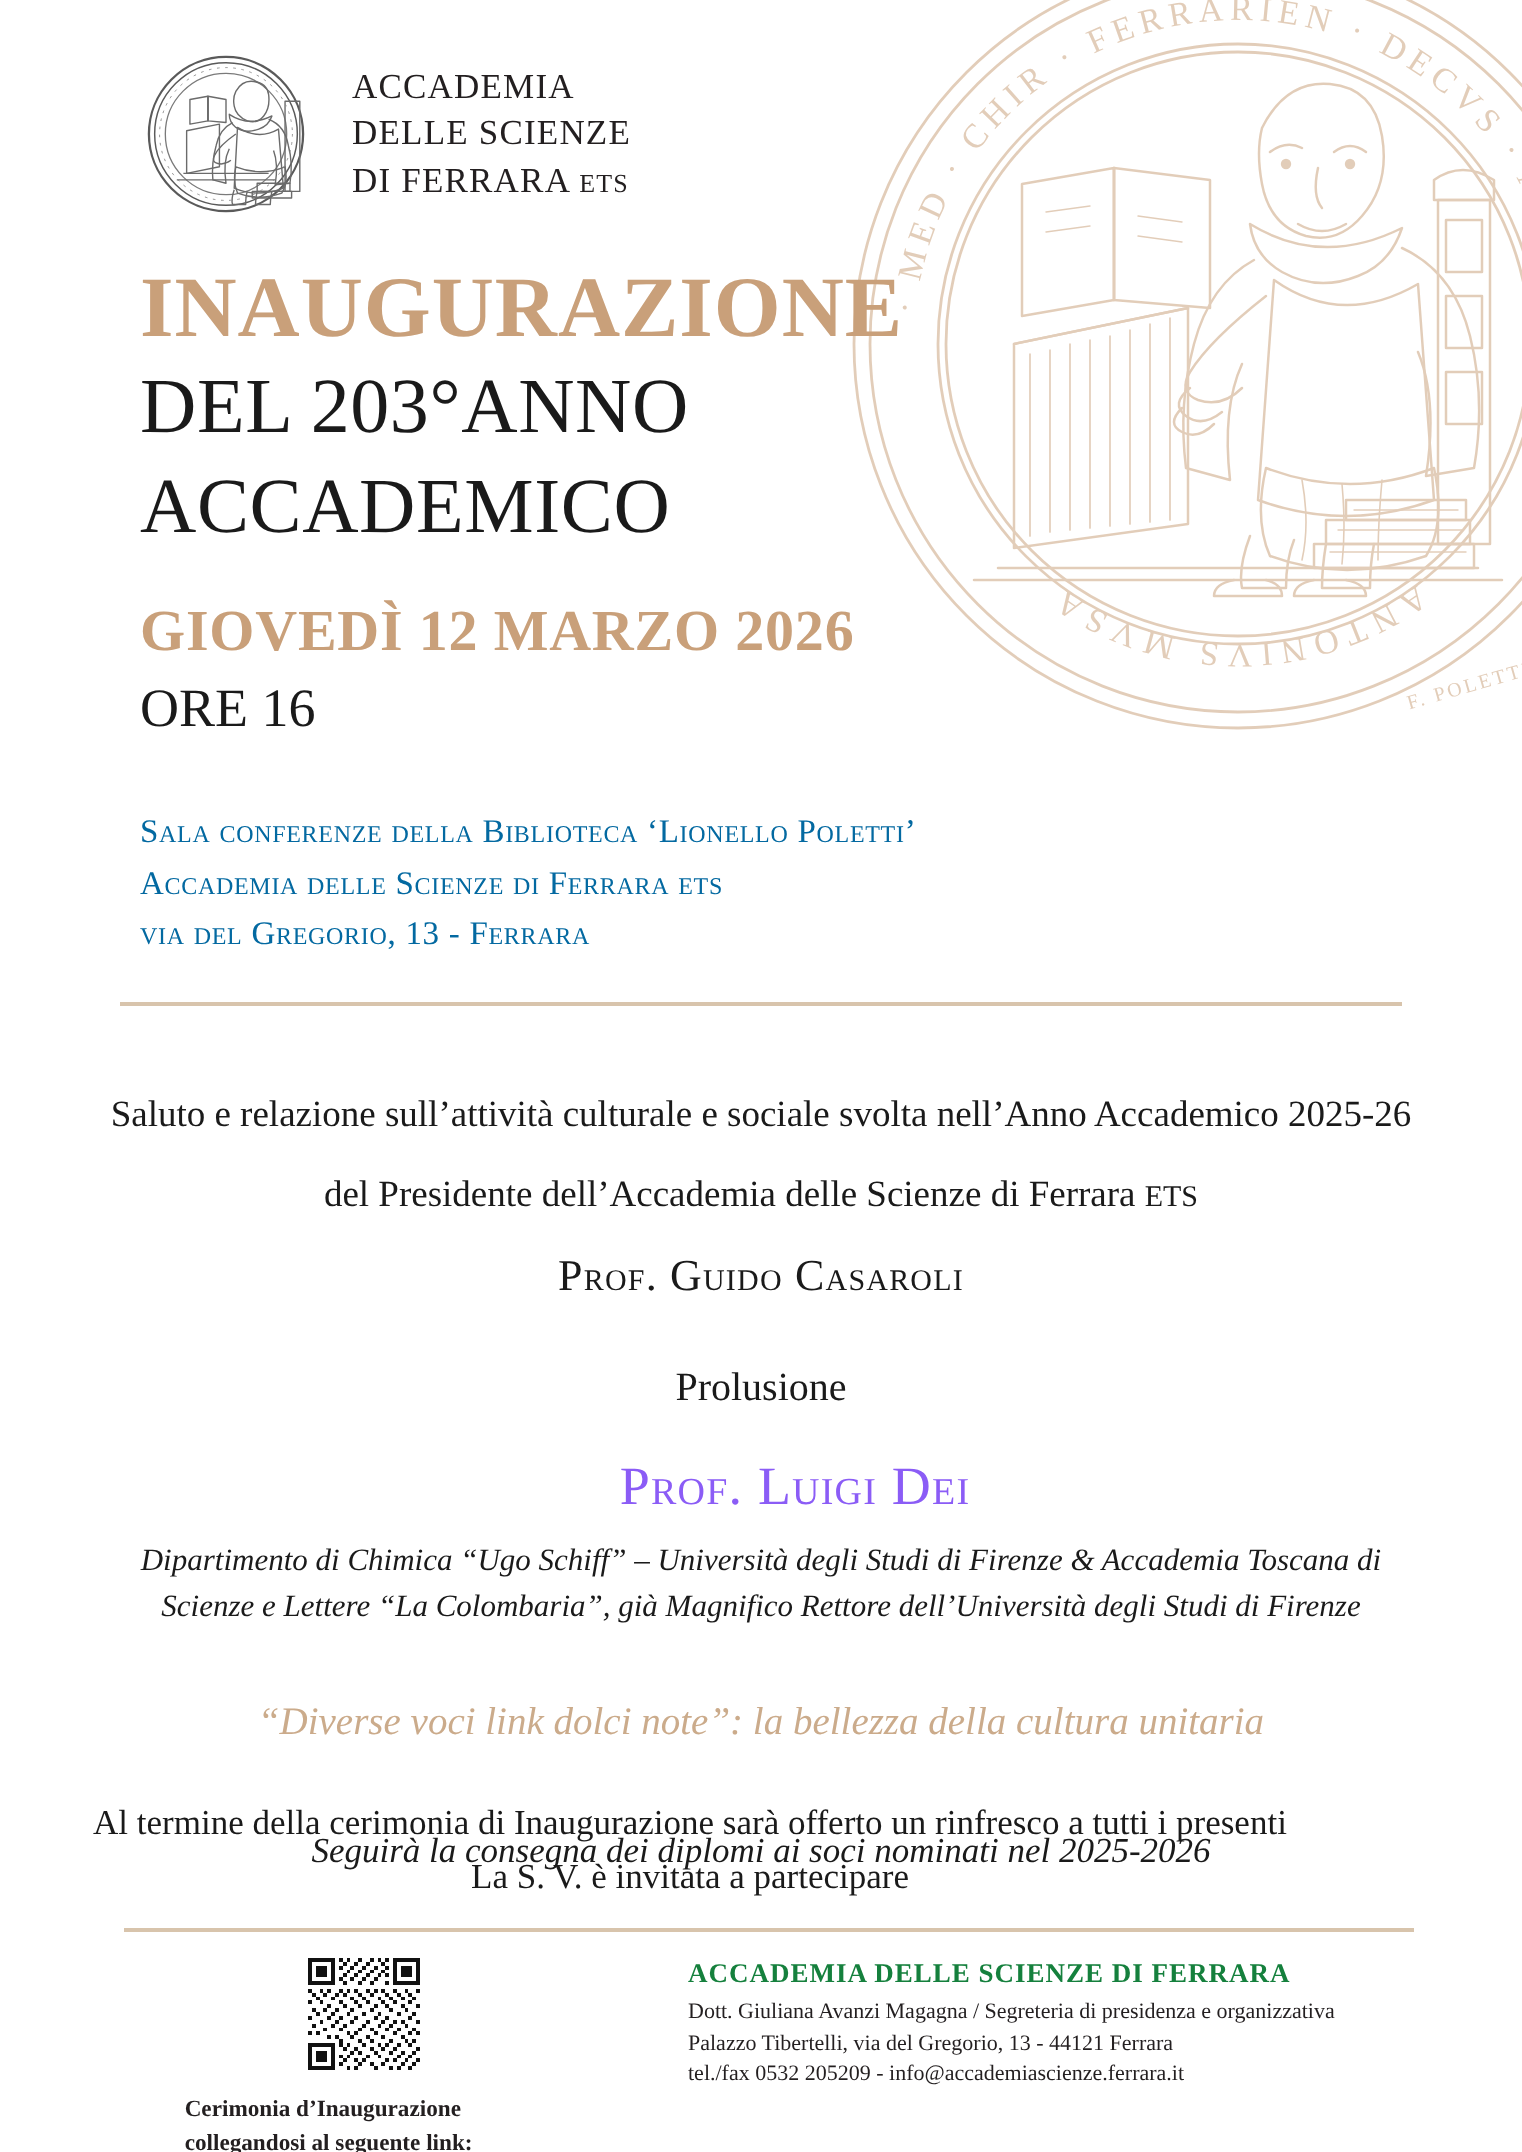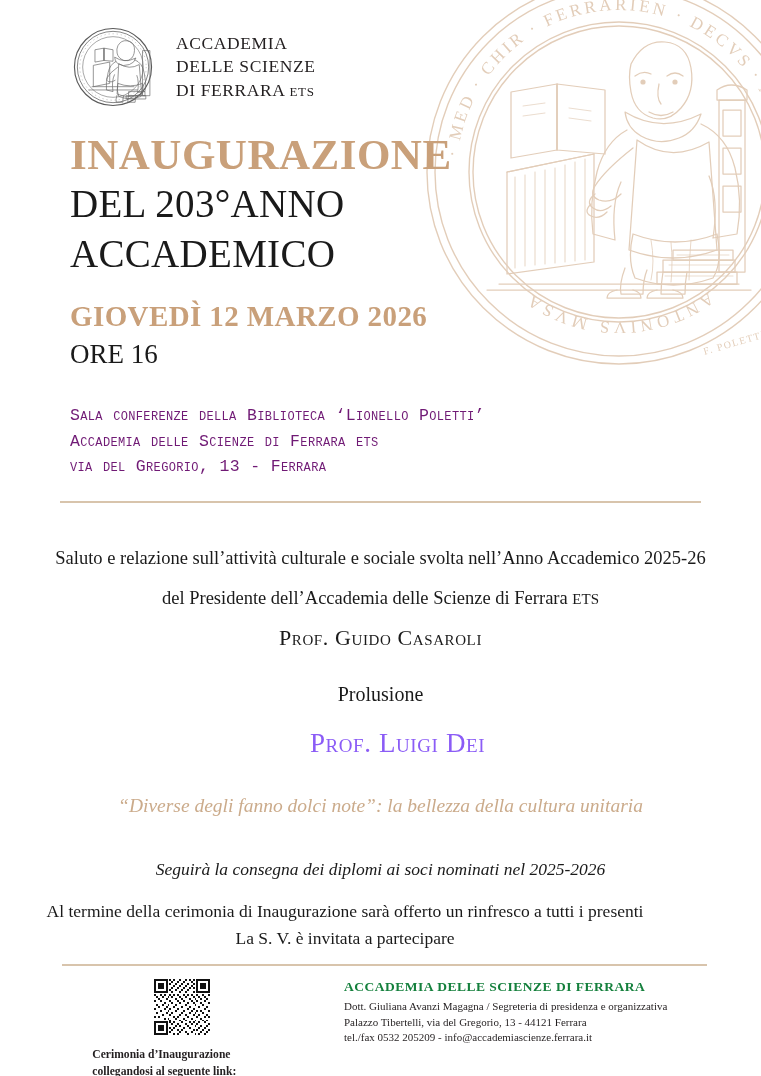--- a/index.html
+++ b/index.html
@@ -97,23 +97,22 @@
   .venue-block {
     position: absolute;
     top: 403px;
     left: 70px;
   }
   .venue-line {
     font-variant: small-caps;
     font-size: 16.5px;
     letter-spacing: 0.35px;
     line-height: 1.55;
-    color: #701a75;
+    color: #0369a1;
     margin: 0;
-    font-family: Liberation Mono, monospace;
   }
 
   
   .rule {
     position: absolute;
     height: 2px;
     background: #d8c4ac;
     border: 0;
   }
   .rule-top { top: 493px; left: 60px; width: 641px; }
@@ -387,21 +386,22 @@
   </div>
 
   <hr class="rule rule-top">
 
   <div class="program">
     <p class="p-line">Saluto e relazione sull’attività culturale e sociale svolta nell’Anno Accademico 2025-26</p>
     <p class="p-line"><span>del Presidente dell’Accademia delle Scienze di Ferrara </span><span class="ets-sm">ETS</span></p>
     <p class="name-caps">Prof. Guido Casaroli</p>
     <p class="prolusione">Prolusione</p>
     <p class="speaker-name">Prof. Luigi Dei</p>
-    <p class="lecture-title">“Diverse degli fanno dolci note”: la bellezza della cultura unitaria</p>
+    <p class="affiliation">Dipartimento di Chimica “Ugo Schiff” – Università degli Studi di Firenze &amp; Accademia Toscana di Scienze e Lettere “La Colombaria”, già Magnifico Rettore dell’Università degli Studi di Firenze</p>
+    <p class="lecture-title">“Diverse voci link dolci note”: la bellezza della cultura unitaria</p>
     <p class="diplomas">Seguirà la consegna dei diplomi ai soci nominati nel 2025-2026</p>
   </div>
 
   <div class="closing">
     <p>Al termine della cerimonia di Inaugurazione sarà offerto un rinfresco a tutti i presenti</p>
     <p>La S. V. è invitata a partecipare</p>
   </div>
 
   <hr class="rule rule-bottom">
 

